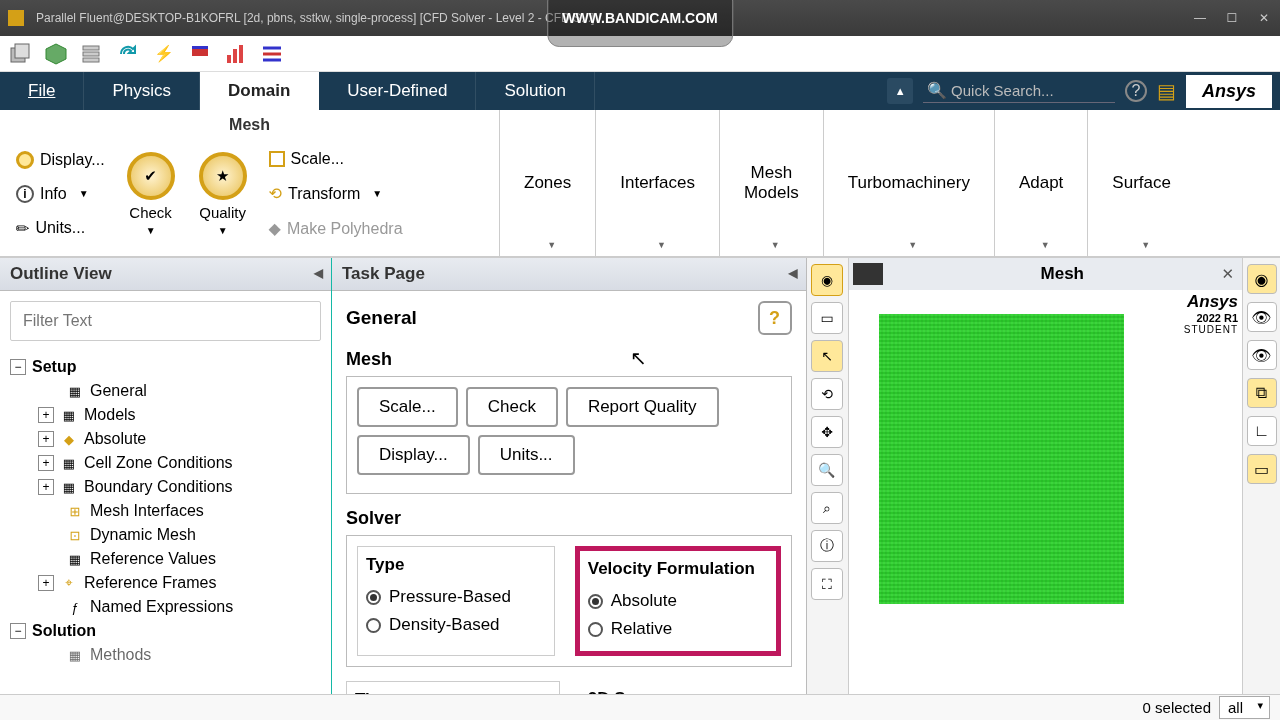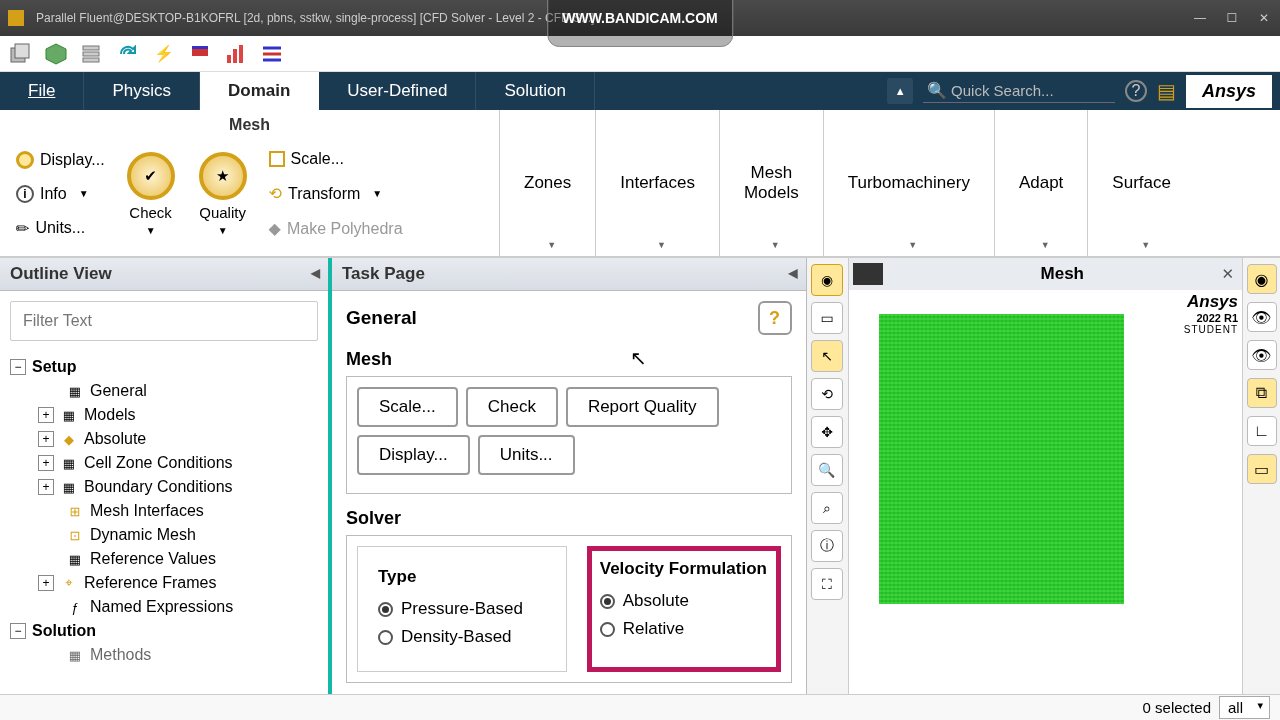--- a/index.html
+++ b/index.html
@@ -28,21 +28,21 @@
 .ribbon-group { border-right: 1px solid #ccc; padding: 6px 10px; display: flex; flex-direction: column; position: relative; }
 .group-title { font-size: 16px; text-align: center; margin-bottom: 4px; font-weight: normal; color: #333; }
 .group-content { flex: 1; display: flex; align-items: center; gap: 8px; }
 .vbtn { display: flex; flex-direction: column; align-items: center; gap: 4px; padding: 4px 8px; cursor: pointer; font-size: 15px; }
 .hbtn { display: flex; align-items: center; gap: 6px; padding: 4px 6px; cursor: pointer; font-size: 16px; }
 .stack { display: flex; flex-direction: column; gap: 4px; }
 .dd-arrow { font-size: 9px; color: #666; margin-left: 4px; align-self: flex-end; position: absolute; bottom: 6px; left: 50%; transform: translateX(-50%); }
 .group-simple { flex-direction: column; justify-content: center; align-items: center; padding: 0 24px; font-size: 17px; position: relative; cursor: pointer; }
 
 .workspace { display: flex; height: calc(720px - 36px - 36px - 38px - 148px - 26px); }
-.outline { width: 332px; background: #fff; border-right: 4px solid #14b8a6; display: flex; flex-direction: column; }
+.outline { width: 332px; background: #fff; border-right: 1px solid #14b8a6; display: flex; flex-direction: column; }
 .panel-header { background: linear-gradient(#e8ebf0, #d8dce4); padding: 6px 10px; font-size: 17px; font-weight: bold; color: #333; border-bottom: 1px solid #bbb; position: relative; }
 .panel-header .coll { position: absolute; right: 8px; top: 8px; font-size: 12px; cursor: pointer; color: #555; }
 .filter { margin: 10px; padding: 10px 12px; border: 1px solid #ccc; font-size: 16px; width: calc(100% - 20px); border-radius: 2px; }
 .tree { padding: 4px 8px; font-size: 16px; overflow-y: auto; }
 .tree-node { display: flex; align-items: center; gap: 6px; padding: 3px 2px; cursor: pointer; }
 .tree-toggle { width: 16px; height: 16px; border: 1px solid #888; display: inline-flex; align-items: center; justify-content: center; font-size: 12px; line-height: 1; background: #fff; }
 .tree-indent { width: 22px; }
 .node-icon { width: 18px; height: 18px; display: inline-flex; align-items: center; justify-content: center; font-size: 13px; }
 
 .taskpage { flex: 1; background: #fff; border-right: 1px solid #bbb; display: flex; flex-direction: column; max-width: 556px; }
@@ -346,21 +346,21 @@
           <button class="fbtn">Check</button>
           <button class="fbtn">Report Quality</button>
         </div>
         <div class="btn-row">
           <button class="fbtn">Display...</button>
           <button class="fbtn">Units...</button>
         </div>
       </div>
       <div class="section-label">Solver</div>
       <div class="solver-box">
-        <div class="solver-col" style="border:1px solid #ccc;padding:20px;">
+        <div class="solver-col" style="border:1px solid #ccc;padding:8px;">
           <div class="col-title">Type</div>
           <div class="radio-row">
               <span class="radio checked"></span>
               <span>Pressure-Based</span>
             </div>
           <div class="radio-row">
               <span class="radio"></span>
               <span>Density-Based</span>
             </div>
         </div>

